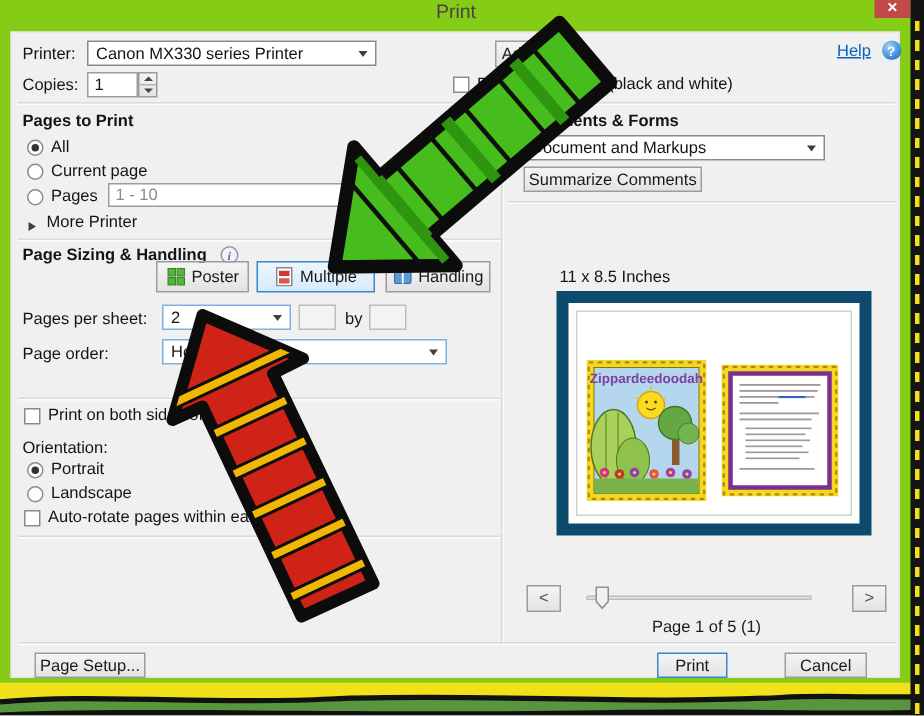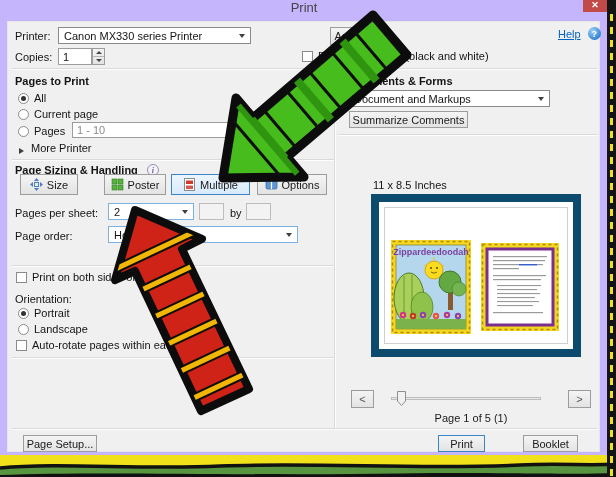--- a/index.html
+++ b/index.html
@@ -1,19 +1,19 @@
 <!DOCTYPE html>
 <html><head>
 <meta charset="utf-8">
 <style>
   * { margin:0; padding:0; box-sizing:border-box; }
   body { background:#ffffff; font-family:"Liberation Sans", sans-serif; }
   .stage { position:relative; width:616px; height:477px; overflow:hidden; background:#0d0d0d;
            font-size:11px; color:#141414; }
-  .dialog { position:absolute; left:0; top:0; width:608px; height:462px; background:#c4b5fd; overflow:hidden; }
+  .dialog { position:absolute; left:0; top:0; width:608px; height:462px; background:#84cc16; overflow:hidden; }
   .titlebar { position:absolute; left:0; top:0; width:100%; height:21px; text-align:center; }
   .title { position:relative; top:0px; font-size:13px; color:#4a4146; }
   .closebtn { position:absolute; left:583px; top:0; width:24px; height:12px; background:#c14a48;
               color:#fff; font-size:9px; font-weight:bold; text-align:center; line-height:11px; }
   .content { position:absolute; left:7px; top:21px; width:593px; height:431px; background:#f0f0f0;
              border:1px solid #e6e6e6; }
   .row { position:absolute; display:flex; align-items:flex-end; gap:5px; white-space:nowrap; }
   .hd { font-weight:bold; }
   .btn { position:absolute; display:flex; align-items:center; justify-content:center; gap:4px;
          background:linear-gradient(#f4f4f4,#e3e3e3); border:1px solid #9c9c9c; font-size:11px;
@@ -125,34 +125,20 @@
         <span>More Printer</span>
       </div>
 
       <div class="hsep" style="left:4px;top:137px;width:322px"></div>
 
       <div class="row hd" style="left:7px;top:142px;gap:9px">
         <span>Page Sizing &amp; Handling</span>
         <span class="info" style="font-weight:bold">i</span>
       </div>
 
-      <div class="btn" style="left:12px;top:152px;width:58px;height:21px">
-        <span class="icon">
-          <svg width="13" height="13">
-              <g fill="#4d7fc4">
-                <path d="M6.5 0 L9 3 H4z"></path>
-                <path d="M6.5 13 L4 10 H9z"></path>
-                <path d="M0 6.5 L3 4 V9z"></path>
-                <path d="M13 6.5 L10 9 V4z"></path>
-              </g>
-              <rect x="4.5" y="4.5" width="4" height="4" fill="none" stroke="#4d7fc4"></rect>
-            </svg>
-        </span>
-        <span>Size</span>
-      </div>
       <div class="btn" style="left:96px;top:152px;width:62px;height:21px">
         <span class="icon">
           <svg width="13" height="13">
               <g fill="#57b33e" stroke="#2e7d1e" stroke-width="0.6">
                 <rect x="1" y="1" width="5" height="5"></rect>
                 <rect x="7" y="1" width="5" height="5"></rect>
                 <rect x="1" y="7" width="5" height="5"></rect>
                 <rect x="7" y="7" width="5" height="5"></rect>
               </g>
             </svg>
@@ -169,21 +155,21 @@
         </span>
         <span>Multiple</span>
       </div>
       <div class="btn" style="left:249px;top:152px;width:70px;height:21px">
         <span class="icon">
           <svg width="13" height="13">
               <rect x="1" y="2" width="11" height="9" rx="1.5" fill="#5f97d5" stroke="#3a6ea5" stroke-width="0.8"></rect>
               <line x1="6.5" y1="2" x2="6.5" y2="11" stroke="#fff" stroke-width="1.2"></line>
             </svg>
         </span>
-        <span>Options</span>
+        <span>Handling</span>
       </div>
 
       <div class="row" style="left:7px;top:185px">
         <span>Pages per sheet:</span>
       </div>
       <div class="select blue" style="left:100px;top:181px;width:86px;height:17px">
         <span>2</span>
         <span class="chev"></span>
       </div>
       <div class="tb dis" style="left:191px;top:181px;width:25px;height:17px">
@@ -326,21 +312,21 @@
 
       <div class="hsep" style="left:4px;top:406px;width:585px"></div>
 
       <div class="btn" style="left:15px;top:413px;width:74px;height:17px">
         <span>Page Setup...</span>
       </div>
       <div class="btn def" style="left:430px;top:413px;width:47px;height:17px">
         <span>Print</span>
       </div>
       <div class="btn" style="left:515px;top:413px;width:55px;height:17px">
-        <span>Booklet</span>
+        <span>Cancel</span>
       </div>
     </div>
   </div>
 
   <svg class="arrow" style="left:205px;top:10px" width="212" height="185" viewBox="0 0 212 185">
     <defs>
         <clipPath id="gclip">
           <polygon points="168,5 48,108 31,88 18,168 99,167 82,147 202,45"></polygon>
         </clipPath>
       </defs>

